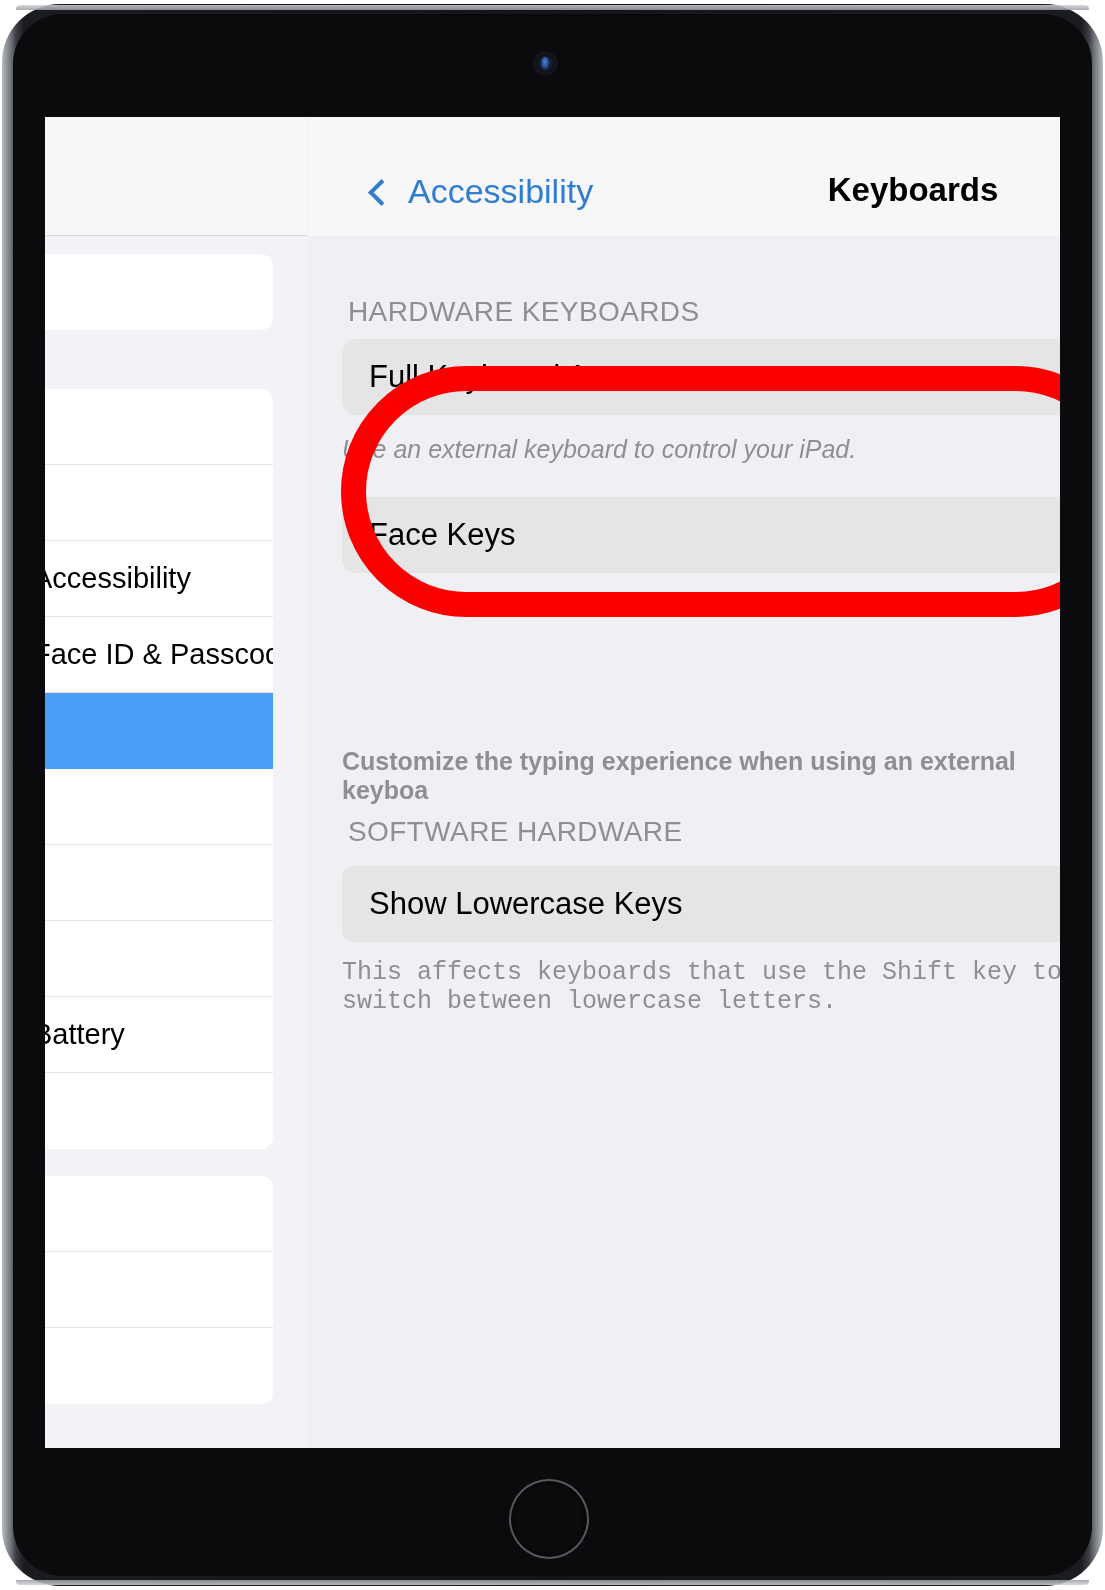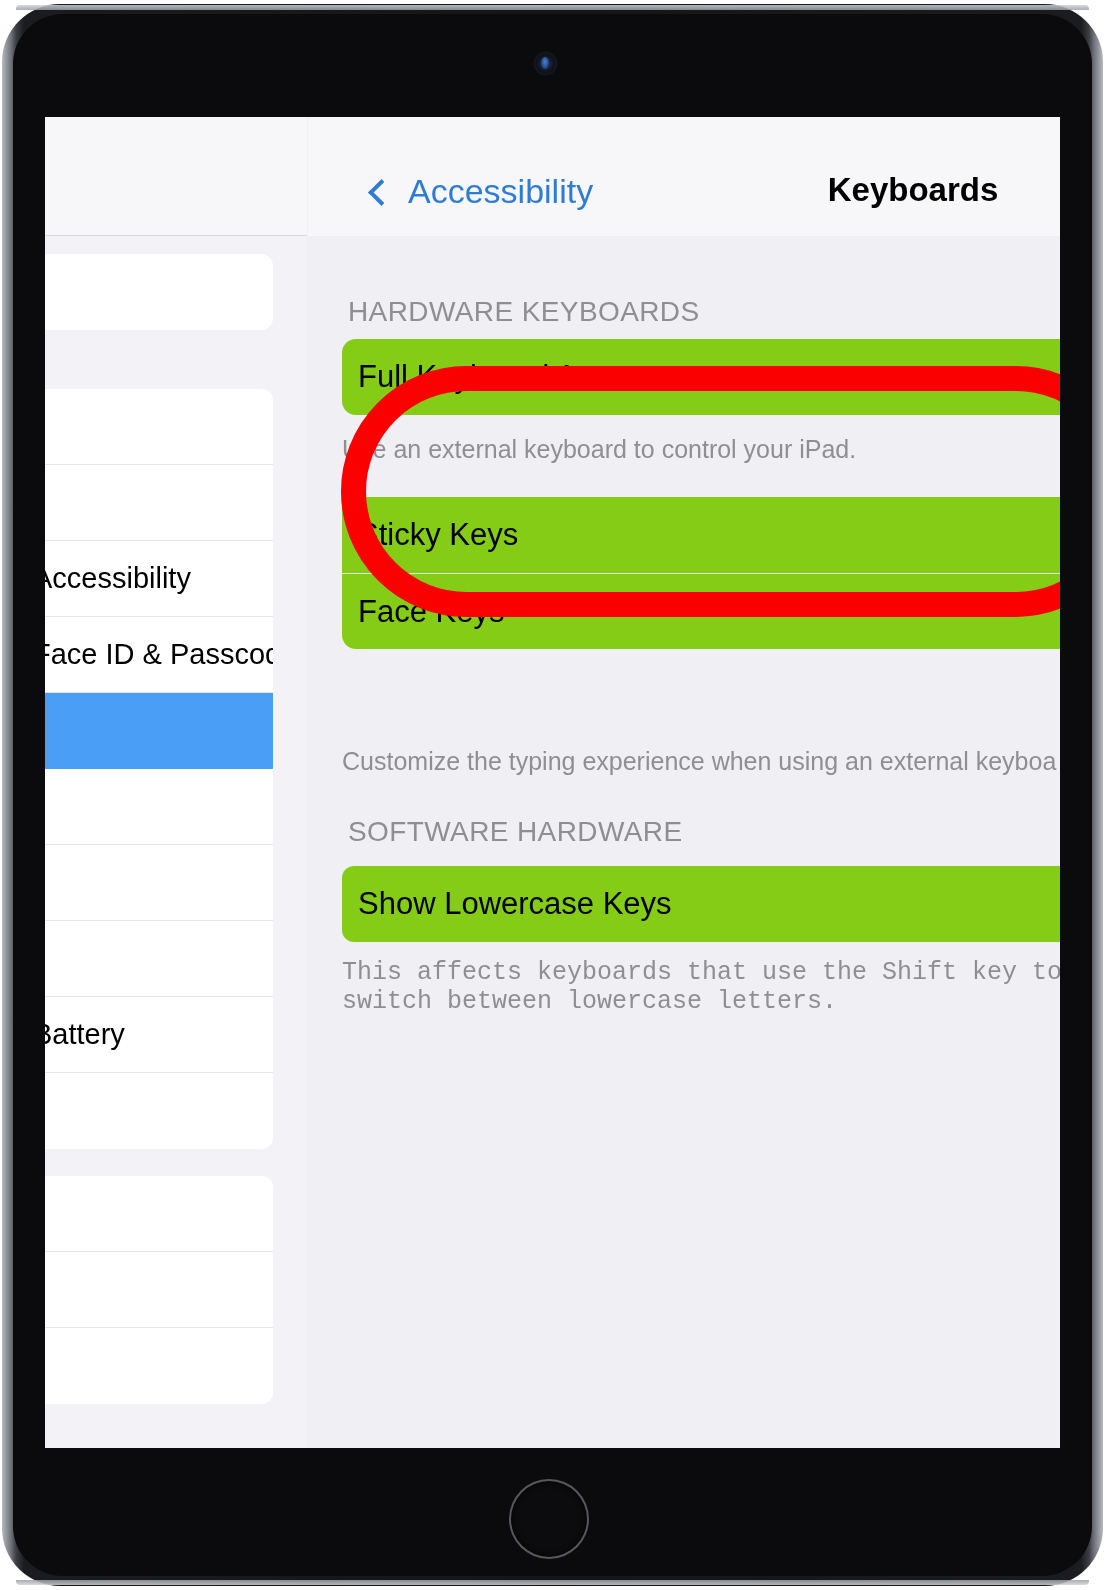--- a/index.html
+++ b/index.html
@@ -210,25 +210,25 @@
     left: 34px;
     width: 760px;
     background: #ffffff;
     border-radius: 14px;
     overflow: hidden;
   }
   .row {
     height: 76px;
     display: flex;
     align-items: center;
-    padding-left: 16px;
+    padding-left: 27px;
     box-sizing: border-box;
     font-size: 31px;
     color: #000;
-    background: #84cc16;
+    background: #e5e5e5;
     white-space: nowrap;
   }
   .row + .row { border-top: 1px solid #e3e3e7; }
   .footnote {
     position: absolute;
     left: 34px;
     width: 740px;
     font-size: 25px;
     line-height: 1.16;
     color: #8e8e93;
@@ -299,28 +299,27 @@
       </div>
 
       <div class="content">
 
         <div class="sec-header" style="left:40px; top:60px;">HARDWARE KEYBOARDS</div>
 
         <div class="card" style="top:103px;">
           <div class="row">Full Keyboard Access</div>
         </div>
 
-        <div class="footnote" style="top:199px;">Use an external keyboard to control your iPad.</div>
+        <div class="footnote" style="top:199px;font-style:italic;">Use an external keyboard to control your iPad.</div>
 
         <div class="card" style="top:261px;">
-          <div class="row">Sticky Keys</div>
           <div class="row">Face Keys</div>
         </div>
 
-        <div class="footnote" style="top:511px;">Customize the typing experience when using an external keyboa</div>
+        <div class="footnote" style="top:511px;font-weight:bold;">Customize the typing experience when using an external keyboa</div>
 
         <div class="sec-header" style="left:40px; top:580px;">SOFTWARE HARDWARE</div>
 
         <div class="card" style="top:630px;border-radius:12px;">
           <div class="row">Show Lowercase Keys</div>
         </div>
 
         <div class="footnote" style="top:722px;font-family:Liberation Mono, monospace;">This affects keyboards that use the Shift key to switch between  lowercase letters.</div>
 
       </div>

